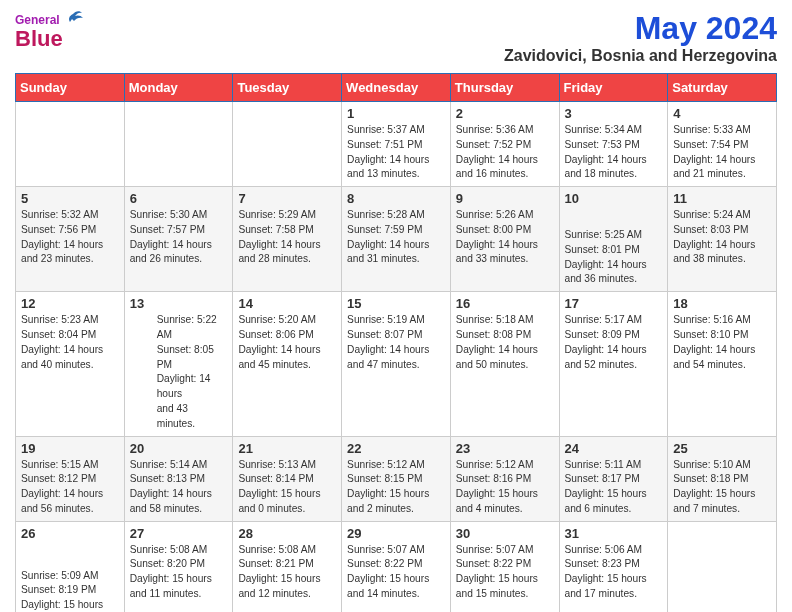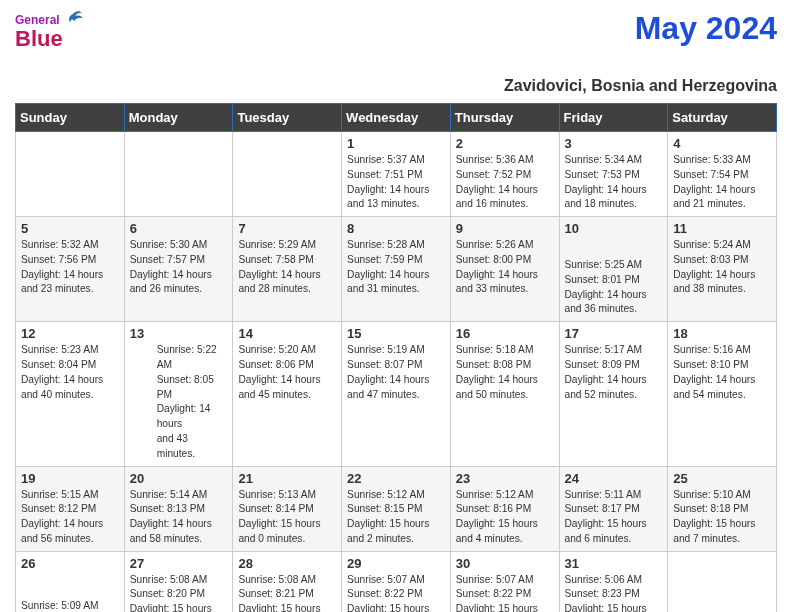--- a/index.html
+++ b/index.html
@@ -26,29 +26,28 @@
     }
     .month-year {
       font-size: 32px;
       font-weight: bold;
       color: #1d4ed8;
     }
     .location {
       font-size: 16px;
       color: #333;
       font-weight: bold;
-      margin-top: 30px;
     }
     table {
       width: 100%;
       border-collapse: collapse;
       table-layout: fixed;
     }
     thead tr th {
-      background-color: #404040;
+      background-color: #ef4444;
       color: #fff;
       font-size: 13px;
       font-weight: bold;
       padding: 6px 4px;
       text-align: left;
       border: 1px solid #2a6db5;
     }
     tbody tr td {
       border: 1px solid #ccc;
       vertical-align: top;

